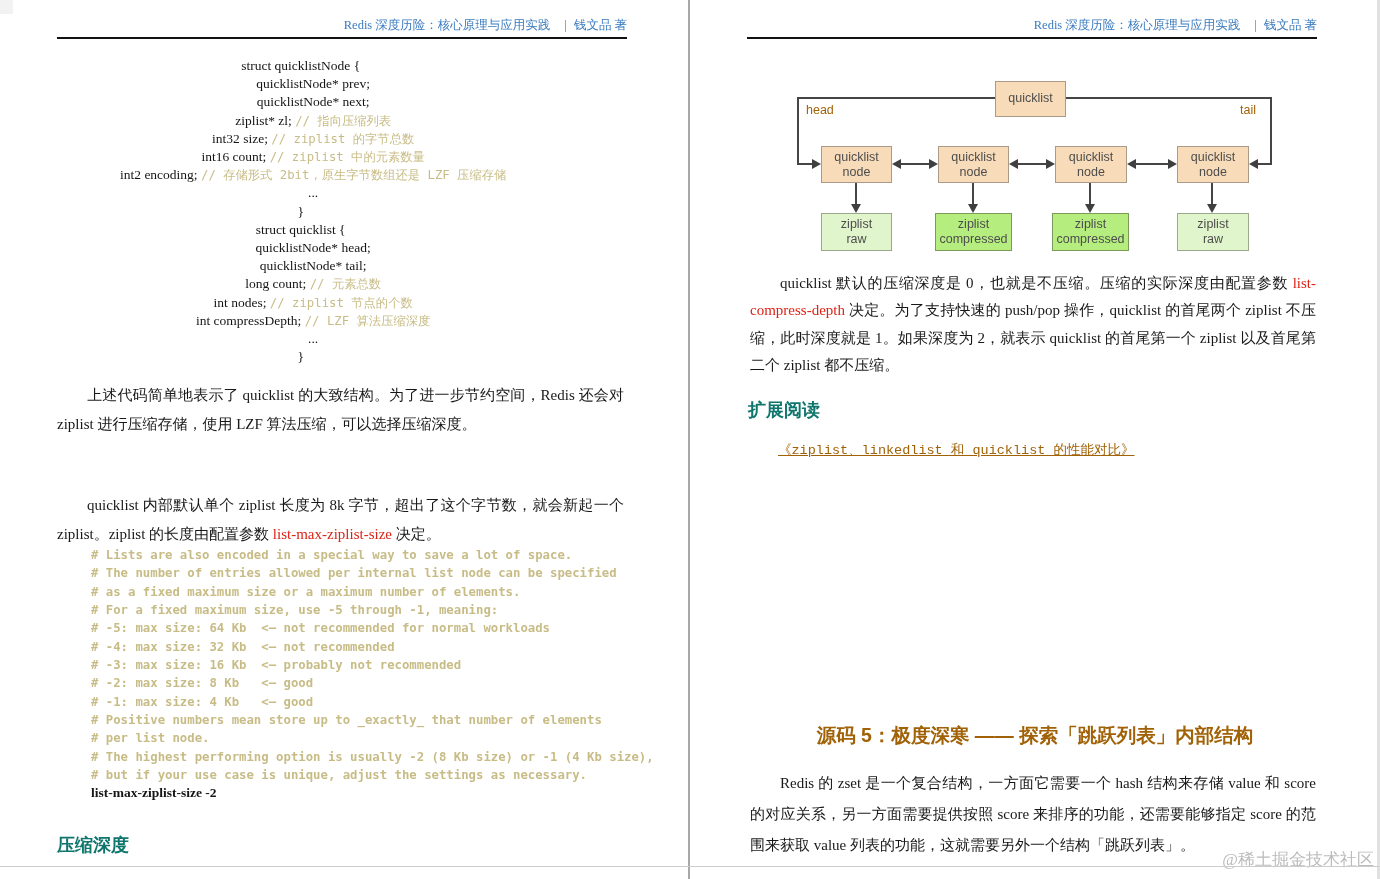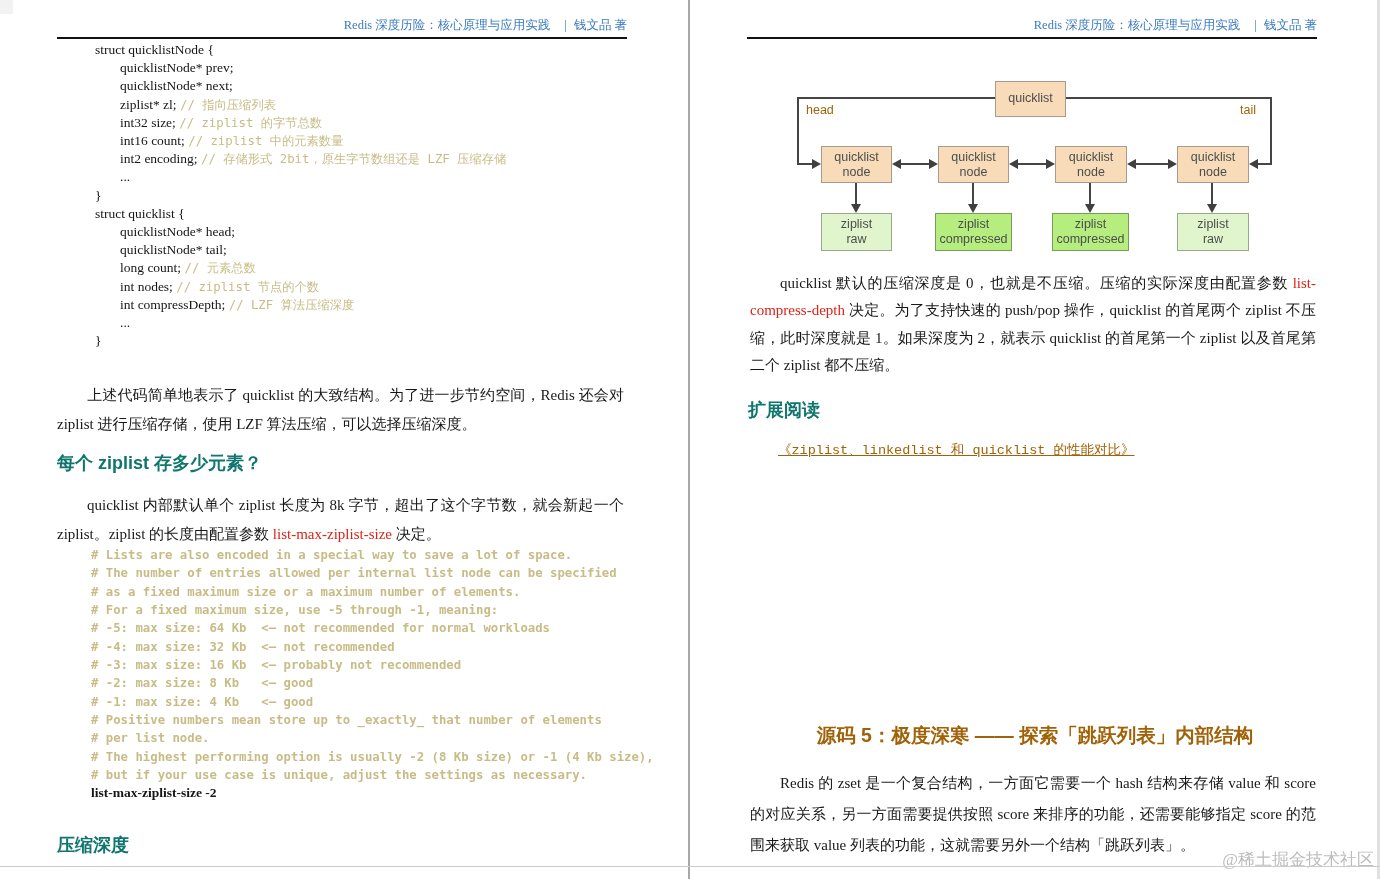--- a/index.html
+++ b/index.html
@@ -14,22 +14,22 @@
   .bottom-rule{position:absolute;left:0;top:866px;width:1380px;height:1px;background:#cccccc;}
   .right-edge{position:absolute;right:0;top:0;width:3px;height:879px;background:#cfcfcf;opacity:.65;}
 
   
   .hdr{position:absolute;top:17px;right:63px;font-size:12.5px;color:#3b7bbf;white-space:nowrap;
        font-family:"Liberation Serif",serif;}
   .hdr .sep{margin:0 7px 0 14px;}
   .hdr-rule{position:absolute;top:37px;left:57px;width:570px;height:1.6px;background:#111;}
 
   
-  .code-block{position:absolute;left:95px;top:41px;font-size:13.5px;line-height:18.2px;
-              font-family:"Liberation Serif",serif;color:#151515;white-space:pre;}
+  .code-block{position:absolute;left:95px;top:57px;font-size:13.5px;line-height:18.2px;
+              font-family:"Liberation Serif",serif;color:#151515;white-space:pre;text-align:center;}
   .code-line.ind{padding-left:25px;}
   .code-comment{color:#c8bc86;font-family:"DejaVu Sans Mono",monospace;font-size:12.3px;}
 
   
   .para{position:absolute;font-size:15px;line-height:29px;text-align:justify;color:#181818;}
   .para .indent{display:inline-block;width:2em;}
   .red{color:#dd2216;}
 
   .h2{position:absolute;font-family:"Liberation Sans",sans-serif;font-weight:bold;
       font-size:18px;color:#0f766e;white-space:nowrap;}
@@ -69,21 +69,20 @@
 <div id="stage">
 
   <div class="page" id="page-l">
     <div class="hdr"><span>Redis 深度历险：核心原理与应用实践</span><span class="sep">|</span><span>钱文品 著</span></div>
     <div class="hdr-rule"></div>
 
     <div class="code-block" id="code-block-l"><div class="code-line"><span>struct quicklistNode {</span></div><div class="code-line ind"><span>quicklistNode* prev;</span></div><div class="code-line ind"><span>quicklistNode* next;</span></div><div class="code-line ind"><span>ziplist* zl; </span><span class="code-comment">// 指向压缩列表</span></div><div class="code-line ind"><span>int32 size; </span><span class="code-comment">// ziplist 的字节总数</span></div><div class="code-line ind"><span>int16 count; </span><span class="code-comment">// ziplist 中的元素数量</span></div><div class="code-line ind"><span>int2 encoding; </span><span class="code-comment">// 存储形式 2bit，原生字节数组还是 LZF 压缩存储</span></div><div class="code-line ind"><span>...</span></div><div class="code-line"><span>}</span></div><div class="code-line"><span>struct quicklist {</span></div><div class="code-line ind"><span>quicklistNode* head;</span></div><div class="code-line ind"><span>quicklistNode* tail;</span></div><div class="code-line ind"><span>long count; </span><span class="code-comment">// 元素总数</span></div><div class="code-line ind"><span>int nodes; </span><span class="code-comment">// ziplist 节点的个数</span></div><div class="code-line ind"><span>int compressDepth; </span><span class="code-comment">// LZF 算法压缩深度</span></div><div class="code-line ind"><span>...</span></div><div class="code-line"><span>}</span></div></div>
 
     <div class="para" style="left:57px;right:66px;top:381px;"><span class="indent"></span><span>上述代码简单地表示了 quicklist 的大致结构。为了进一步节约空间，Redis 还会对 ziplist 进行压缩存储，使用 LZF 算法压缩，可以选择压缩深度。</span></div>
 
-    <div class="h2" style="left:57px;top:451px;">每个 ziplist 存多少元素？</div>
 
     <div class="para" style="left:57px;right:66px;top:491px;"><span class="indent"></span><span>quicklist 内部默认单个 ziplist 长度为 8k 字节，超出了这个字节数，就会新起一个 ziplist。ziplist 的长度由配置参数 </span><span class="red">list-max-ziplist-size</span><span> 决定。</span></div>
 
     <div class="config-block" id="config-block-l"><div class="cfg-line"># Lists are also encoded in a special way to save a lot of space.</div><div class="cfg-line"># The number of entries allowed per internal list node can be specified</div><div class="cfg-line"># as a fixed maximum size or a maximum number of elements.</div><div class="cfg-line"># For a fixed maximum size, use -5 through -1, meaning:</div><div class="cfg-line"># -5: max size: 64 Kb  &lt;— not recommended for normal workloads</div><div class="cfg-line"># -4: max size: 32 Kb  &lt;— not recommended</div><div class="cfg-line"># -3: max size: 16 Kb  &lt;— probably not recommended</div><div class="cfg-line"># -2: max size: 8 Kb   &lt;— good</div><div class="cfg-line"># -1: max size: 4 Kb   &lt;— good</div><div class="cfg-line"># Positive numbers mean store up to _exactly_ that number of elements</div><div class="cfg-line"># per list node.</div><div class="cfg-line"># The highest performing option is usually -2 (8 Kb size) or -1 (4 Kb size),</div><div class="cfg-line"># but if your use case is unique, adjust the settings as necessary.</div><div class="cfg-value">list-max-ziplist-size -2</div></div>
 
     <div class="h2" style="left:57px;top:833px;">压缩深度</div>
   </div>
 
   <div class="page" id="page-r">
     <div class="hdr"><span>Redis 深度历险：核心原理与应用实践</span><span class="sep">|</span><span>钱文品 著</span></div>

